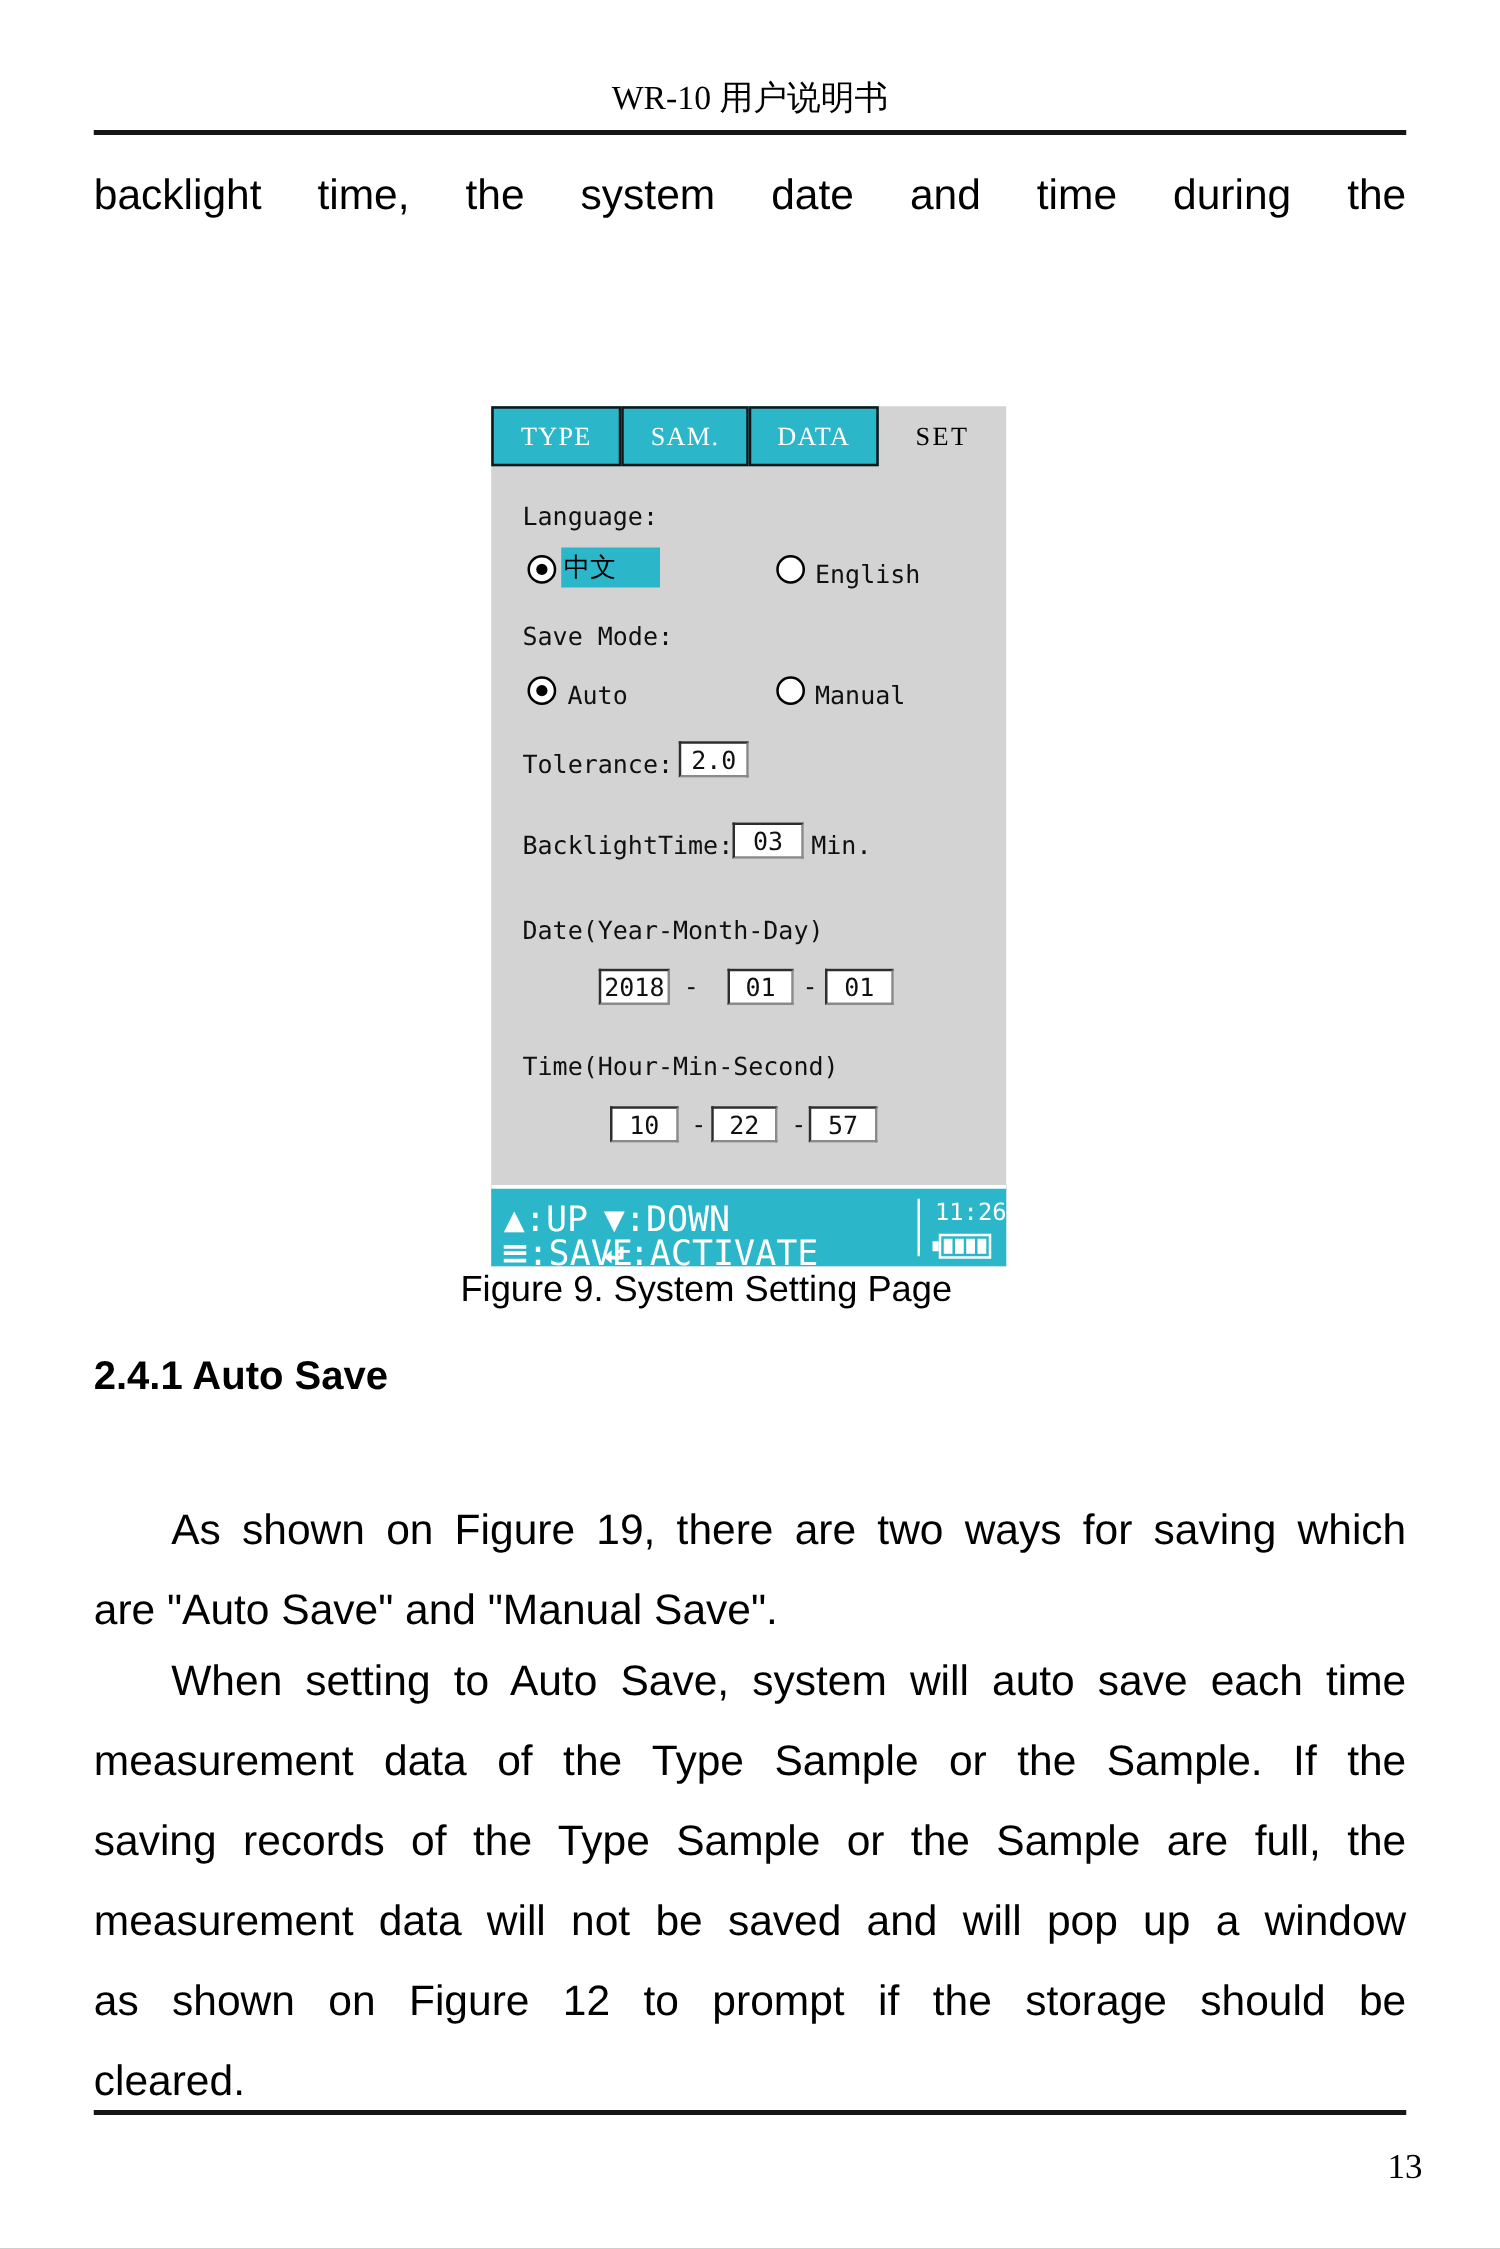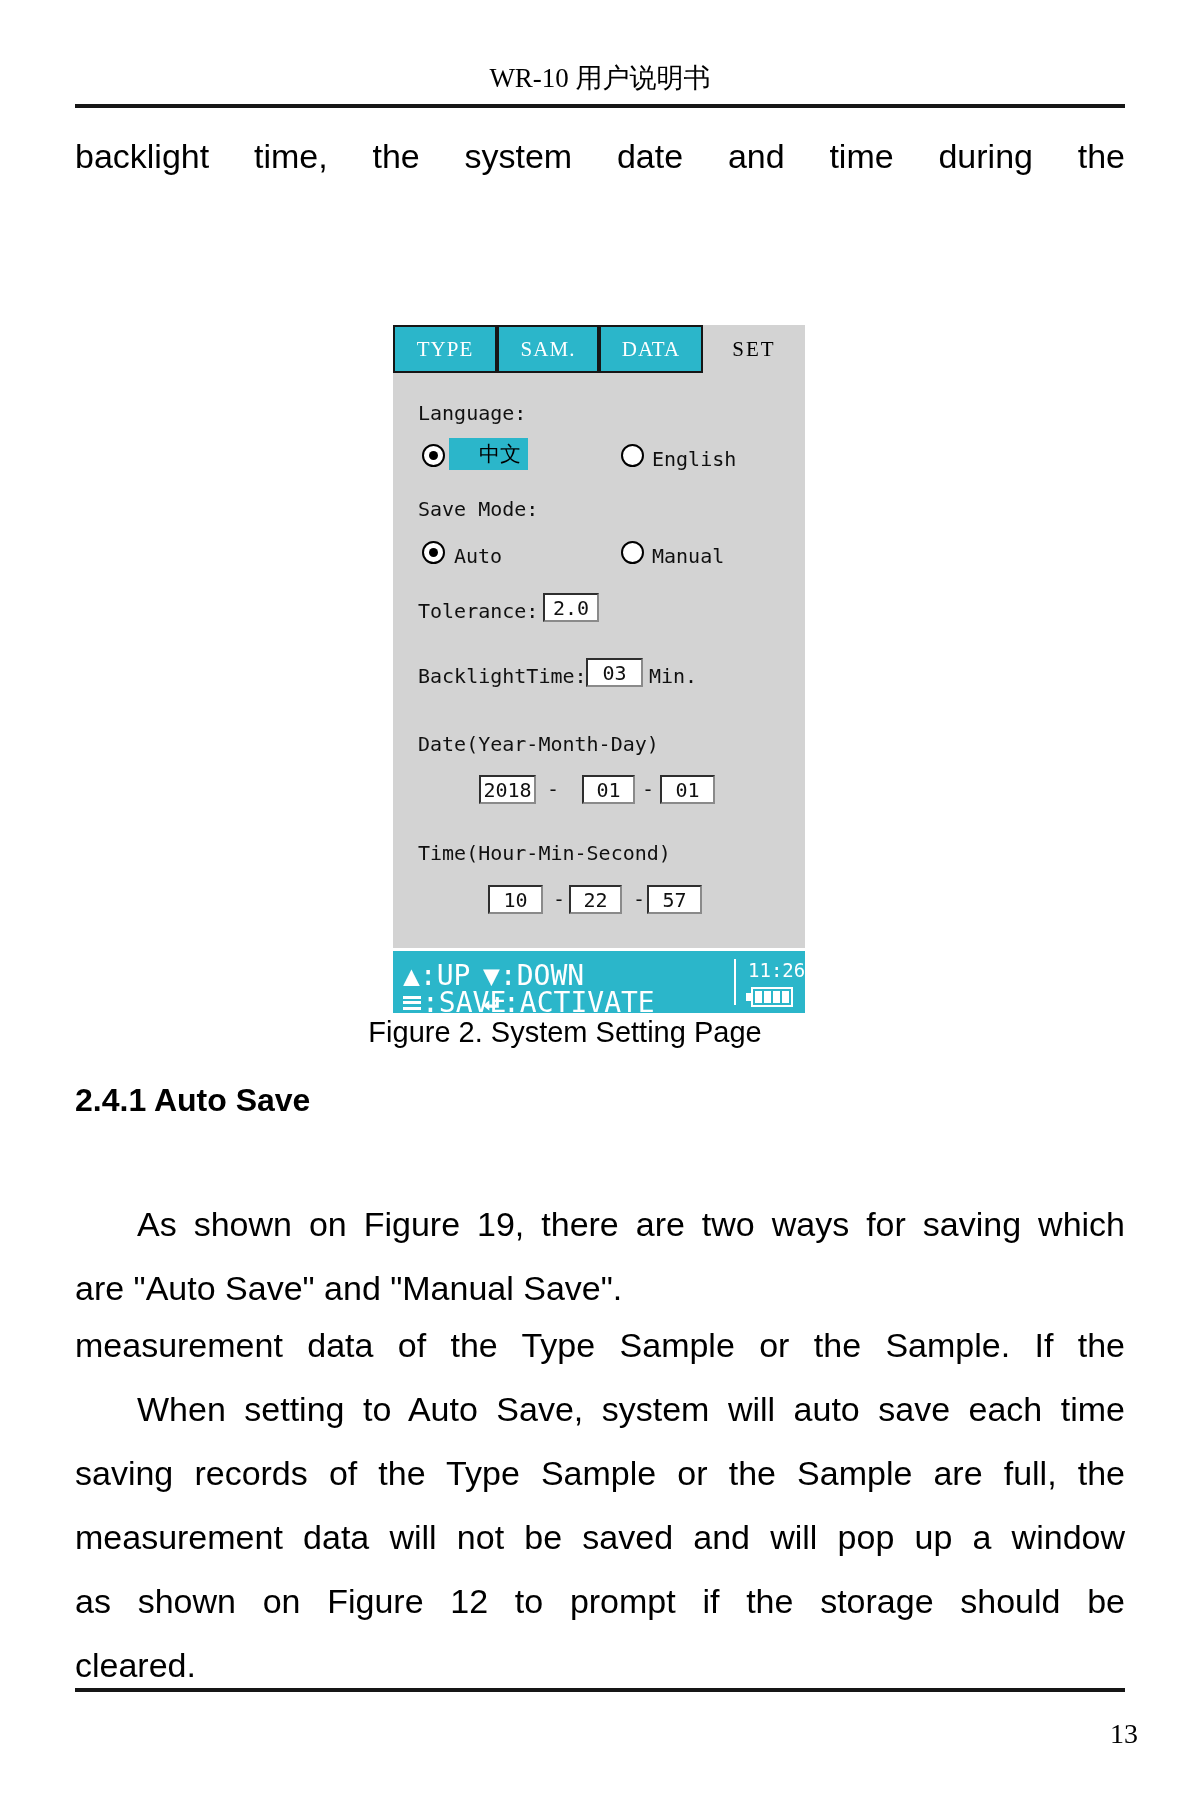--- a/index.html
+++ b/index.html
@@ -62,21 +62,21 @@
   .radio{position:absolute;width:19px;height:19px;border:2px solid #000;border-radius:50%;
          background:#fff;display:flex;align-items:center;justify-content:center;}
   .radio.checked::after{content:"";display:block;width:9px;height:9px;border-radius:50%;background:#000;}
   .radio-zh{left:29px;top:119px;}
   .radio-en{left:228px;top:119px;}
   .radio-auto{left:29px;top:216px;}
   .radio-manual{left:228px;top:216px;}
 
   .zh-box{position:absolute;left:56px;top:113px;width:79px;height:32px;
           background:var(--accent,#2bb6ca);display:flex;align-items:center;
-          padding-left:30px;box-sizing:border-box;font-size:21px;color:#000;}
+          padding-left:2px;box-sizing:border-box;font-size:21px;color:#000;}
 
   .vbox{position:absolute;background:#fff;border:2px solid;border-color:#2e2e2e #8a8a8a #8a8a8a #2e2e2e;
         box-sizing:border-box;display:flex;align-items:center;justify-content:center;font-size:20px;}
   .box-tolerance{left:150px;top:268px;width:56px;height:29px;}
   .box-backlight{left:193px;top:333px;width:57px;height:29px;}
   .box-year{left:86px;top:450px;width:57px;height:29px;}
   .box-month{left:189px;top:450px;width:53px;height:29px;}
   .box-day{left:267px;top:450px;width:55px;height:29px;}
   .box-hour{left:95px;top:560px;width:55px;height:29px;}
   .box-minute{left:176px;top:560px;width:53px;height:29px;}
@@ -188,32 +188,32 @@
       <span class="battery">
         <span class="nub"></span>
         <span class="bar"></span>
         <span class="bar"></span>
         <span class="bar"></span>
         <span class="bar"></span>
       </span>
     </div>
   </div>
 
-  <div class="caption">Figure 2. System Setting Page</div>
+  <div class="caption">Figure 9. System Setting Page</div>
 
   <h2 class="heading">2.4.1 Auto Save</h2>
 
   <div class="para para2">
     <div class="jline indent">As shown on Figure 19, there are two ways for saving which</div>
     <div class="jline last">are "Auto Save" and "Manual Save".</div>
   </div>
 
   <div class="para para3">
+    <div class="jline indent">When setting to Auto Save, system will auto save each time</div>
     <div class="jline">measurement data of the Type Sample or the Sample. If the</div>
-    <div class="jline indent">When setting to Auto Save, system will auto save each time</div>
     <div class="jline">saving records of the Type Sample or the Sample are full, the</div>
     <div class="jline">measurement data will not be saved and will pop up a window</div>
     <div class="jline">as shown on Figure 12 to prompt if the storage should be</div>
     <div class="jline last">cleared.</div>
   </div>
 
   <div class="rule rule-bottom"></div>
   <div class="page-number">13</div>
 
 </div>

